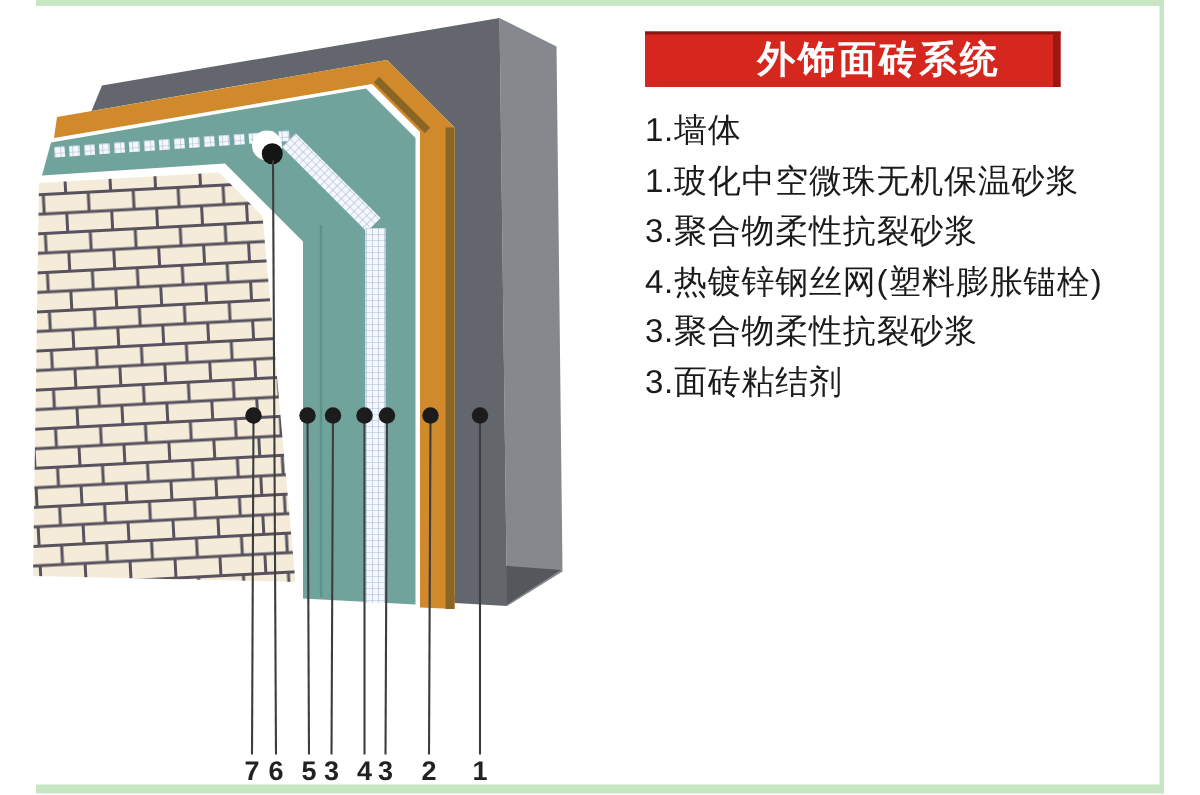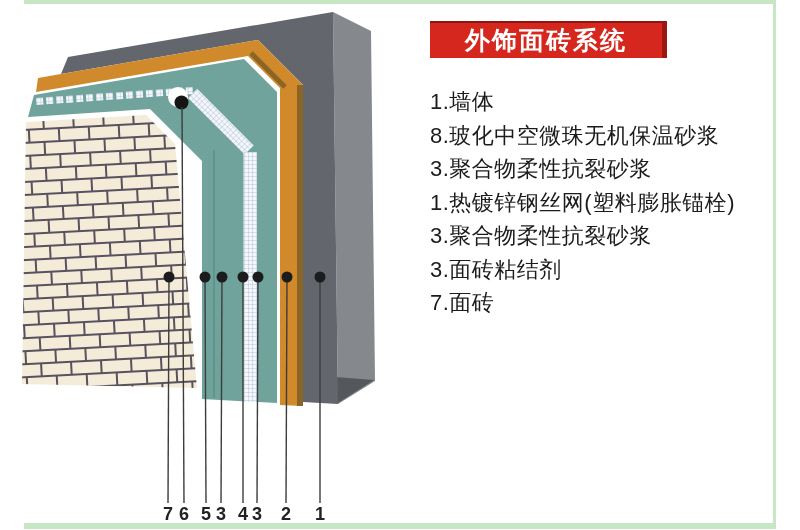--- a/index.html
+++ b/index.html
@@ -4,22 +4,22 @@
 <style>
   html,body{margin:0;padding:0;background:#ffffff;width:800px;height:530px;overflow:hidden;
     font-family:"Liberation Sans","DejaVu Sans",sans-serif;}
   #stage{position:relative;width:800px;height:530px;background:#ffffff;}
   #frame{position:absolute;left:24px;top:0;width:749px;height:519px;
     border-top:4px solid var(--frame);border-right:3px solid var(--frame);border-bottom:6px solid var(--frame);}
   #diagram-svg{position:absolute;left:0;top:0;}
   #legend{position:absolute;left:430px;top:21px;width:345px;}
   #legend-title{width:232px;height:35px;line-height:35px;text-align:center;
     font-weight:bold;font-size:25px;letter-spacing:2px;
-    border-right:5px solid #9c1712;border-top:2px solid #8f1510;}
-  #legend-items{margin-top:27px;font-size:22px;line-height:33.5px;white-space:nowrap;}
+    border-right:5px solid #9c1712;border-top:2px solid #8f1510;padding-left:40px;}
+  #legend-items{margin-top:12px;font-size:22px;line-height:33.5px;white-space:nowrap;}
   .legend-item{letter-spacing:0.5px;}
 </style>
 </head>
 <body>
 
 <div id="stage">
 
   <div id="frame"></div>
 
   <svg id="diagram-svg" width="800" height="530" viewBox="0 0 800 530">
@@ -97,22 +97,21 @@
         <line x1="320" y1="277" x2="320" y2="503" stroke="#3d3d3d" stroke-width="1.4"></line>
         <circle cx="320" cy="277" r="5.5" fill="#1c1c1c"></circle>
         <text x="320" y="520" text-anchor="middle" font-size="18" font-weight="700" fill="#222222" font-family="&quot;Liberation Sans&quot;, sans-serif">1</text>
       </g>
   </svg>
 
   <div id="legend">
     <div id="legend-title" style="background: rgb(214, 39, 30); color: rgb(255, 255, 255);">外饰面砖系统</div>
     <div id="legend-items" style="color: rgb(27, 27, 27);">
         <div class="legend-item">1.墙体</div>
-        <div class="legend-item">8.玻化中空微珠无机保温砂浆</div>
+        <div class="legend-item">1.玻化中空微珠无机保温砂浆</div>
         <div class="legend-item">3.聚合物柔性抗裂砂浆</div>
-        <div class="legend-item">1.热镀锌钢丝网(塑料膨胀锚栓)</div>
+        <div class="legend-item">4.热镀锌钢丝网(塑料膨胀锚栓)</div>
         <div class="legend-item">3.聚合物柔性抗裂砂浆</div>
         <div class="legend-item">3.面砖粘结剂</div>
-        <div class="legend-item">7.面砖</div>
       </div>
   </div>
 
 </div>
 
 </body></html>

